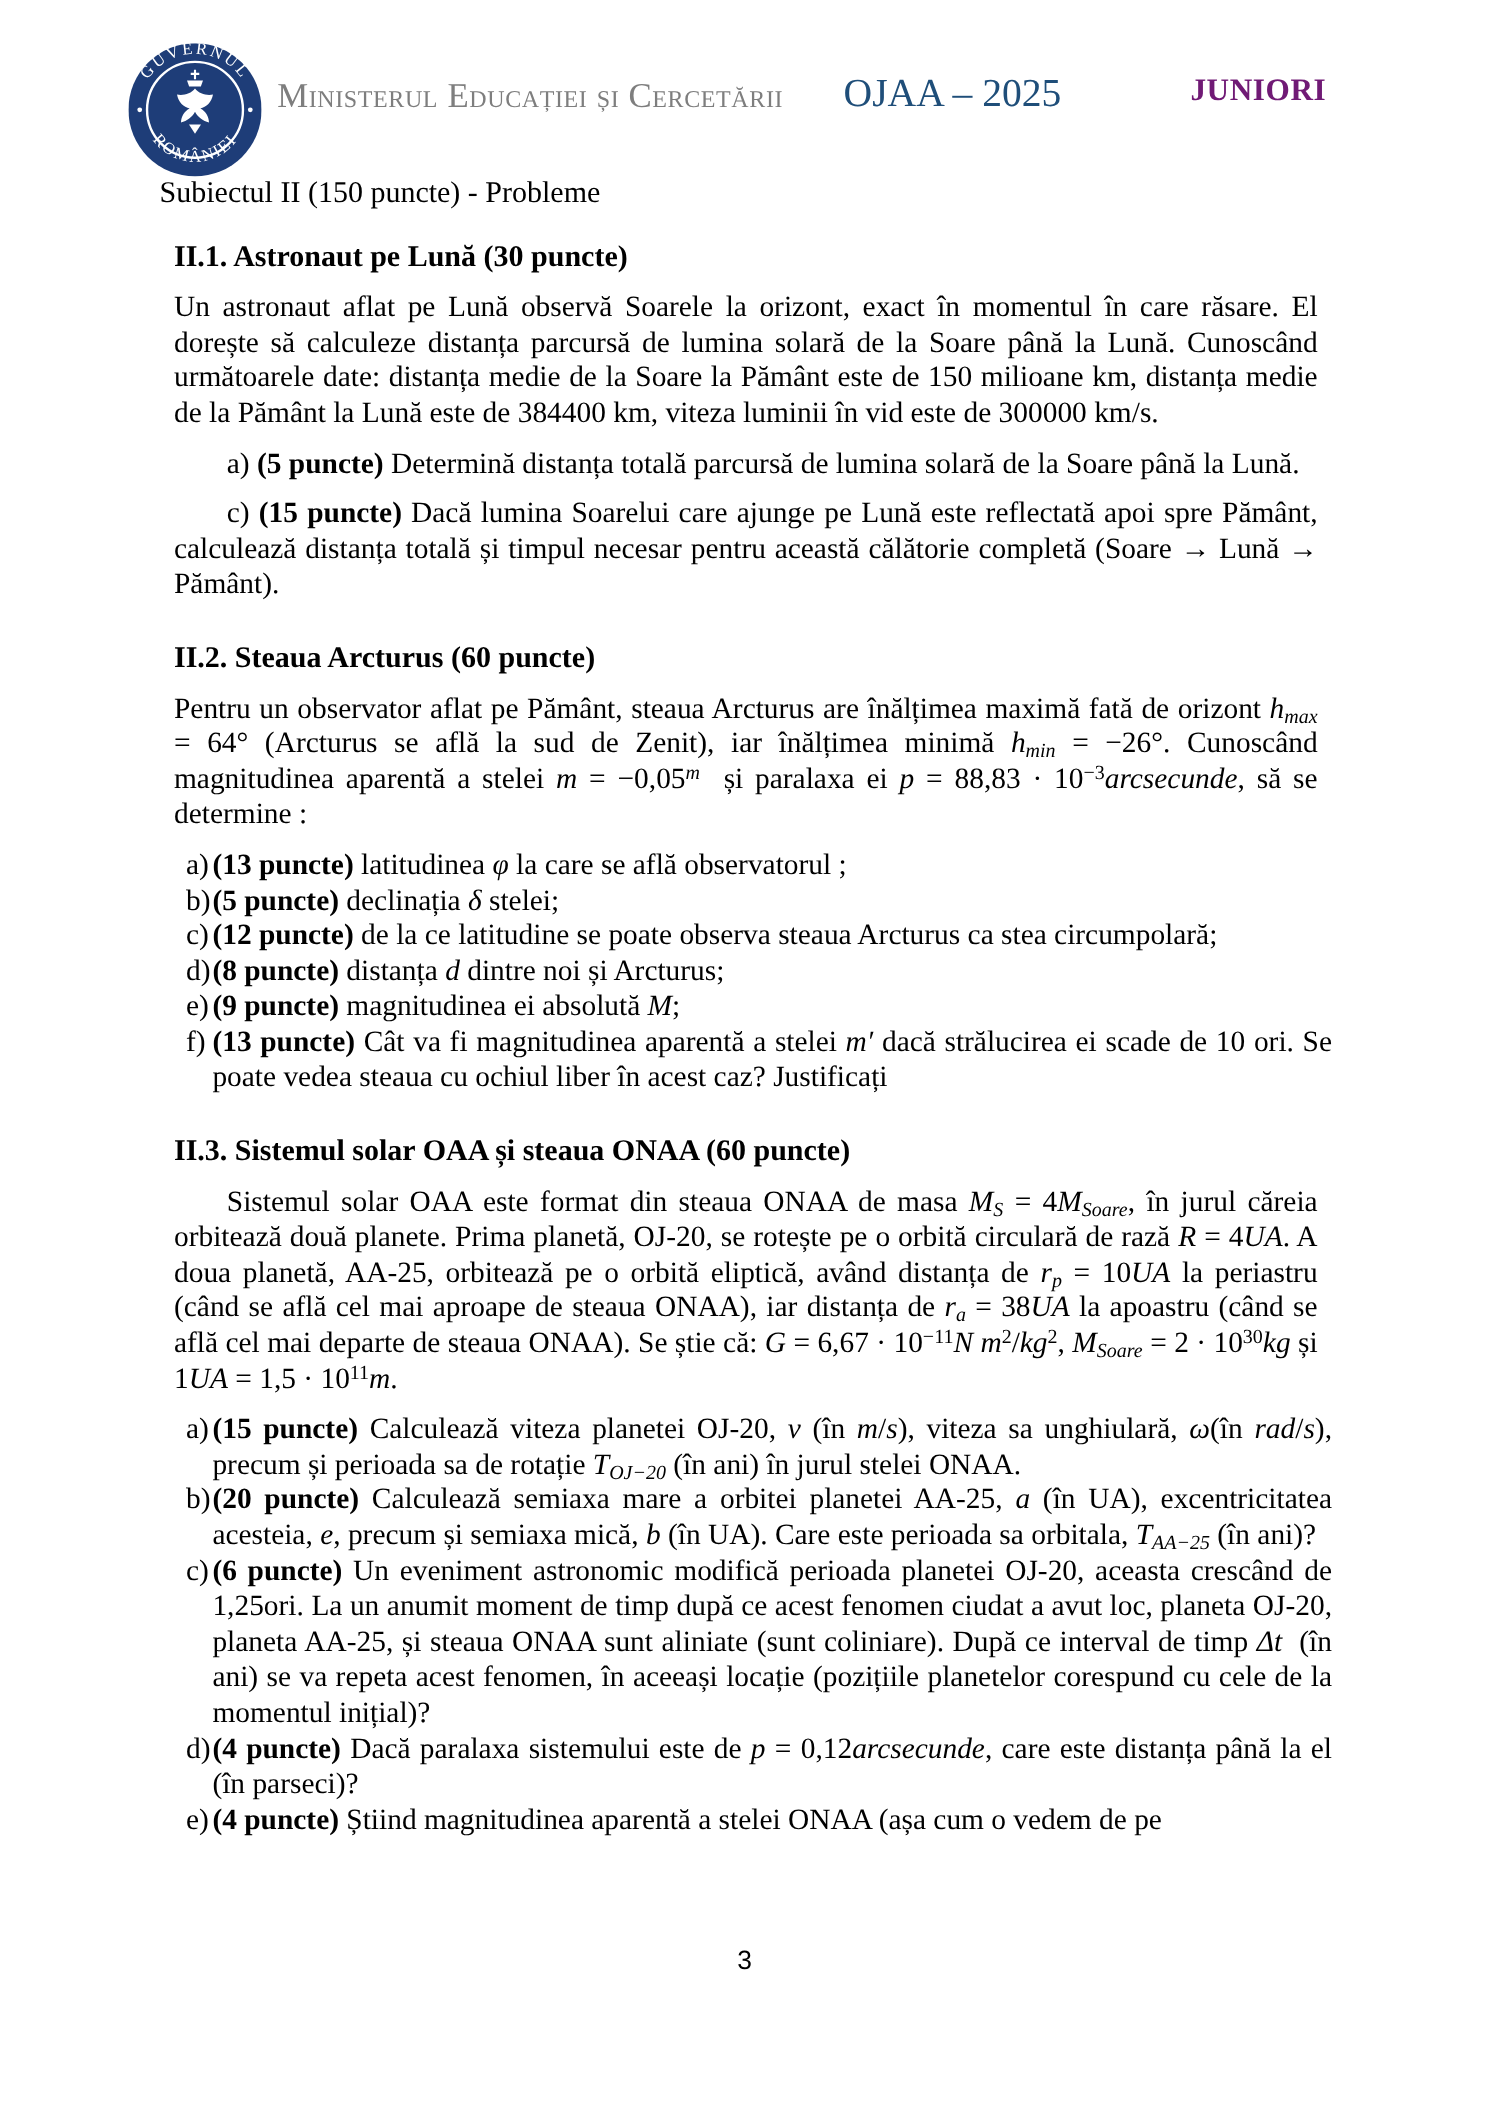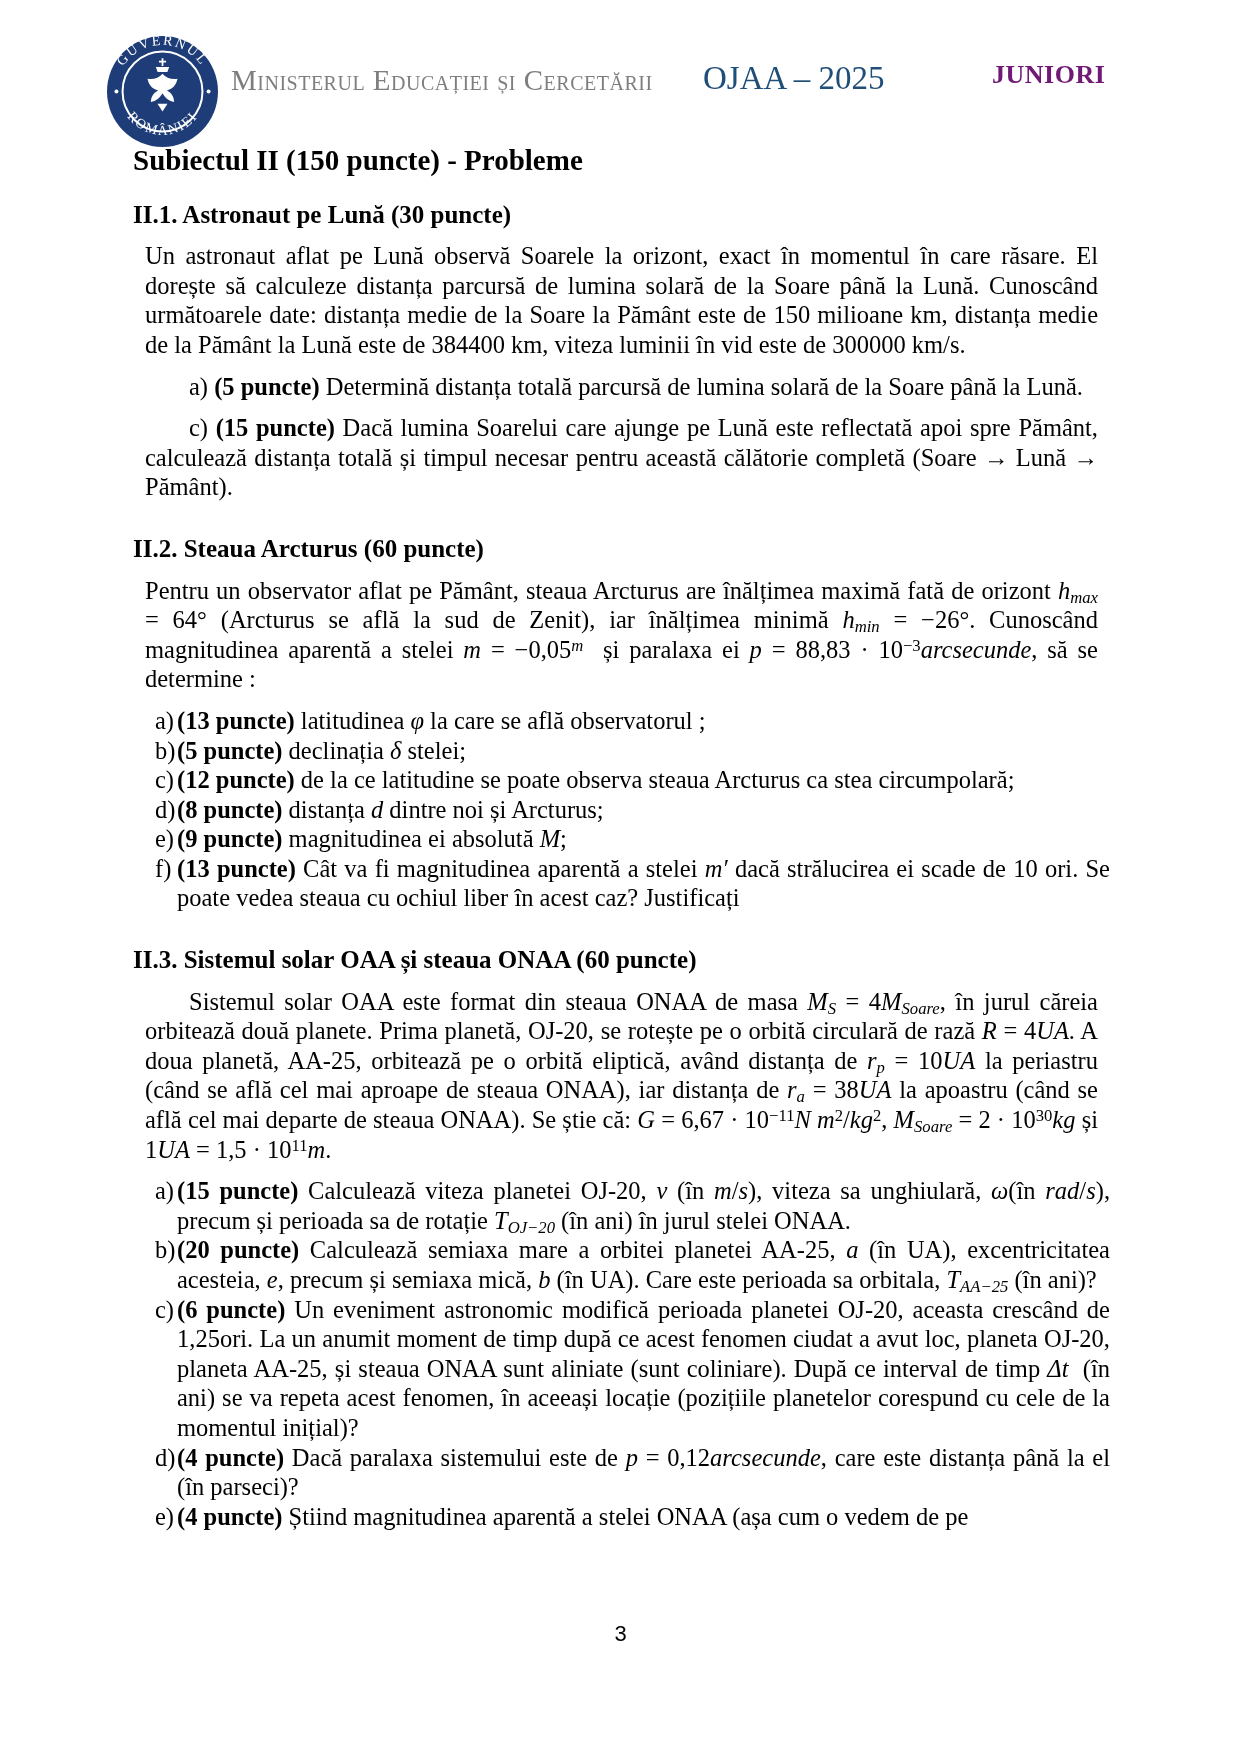--- a/index.html
+++ b/index.html
@@ -26,26 +26,26 @@
   .category{
     position:absolute;left:992px;top:60px;
     font-size:26px;font-weight:bold;letter-spacing:0.5px;white-space:nowrap;
   }
   
   .content{
     position:absolute;left:133px;top:146px;width:977px;
     font-size:24.5px;line-height:29.6px;
   }
   .doc-heading{
-    font-weight:bold;font-size:29px;
+    font-weight:normal;font-size:25px;
     margin:0 0 0 0;
   }
   .section-title{
     font-weight:bold;font-size:25px;
-    margin:32px 0 11px 0;
+    margin:32px 0 11px 12px;
   }
   .section-title.first{margin-top:24px;}
   .para{margin:12px;text-align:justify;}
   .para.indent{text-indent:44px;}
   .list-item{display:flex;margin-left:22px;}
   .list-marker{flex:0 0 22px;}
   .list-content{flex:1;text-align:justify;}
   sub{font-size:68%;vertical-align:-0.25em;line-height:0;}
   sup{font-size:68%;vertical-align:0.45em;line-height:0;}
   b{font-weight:bold;}

